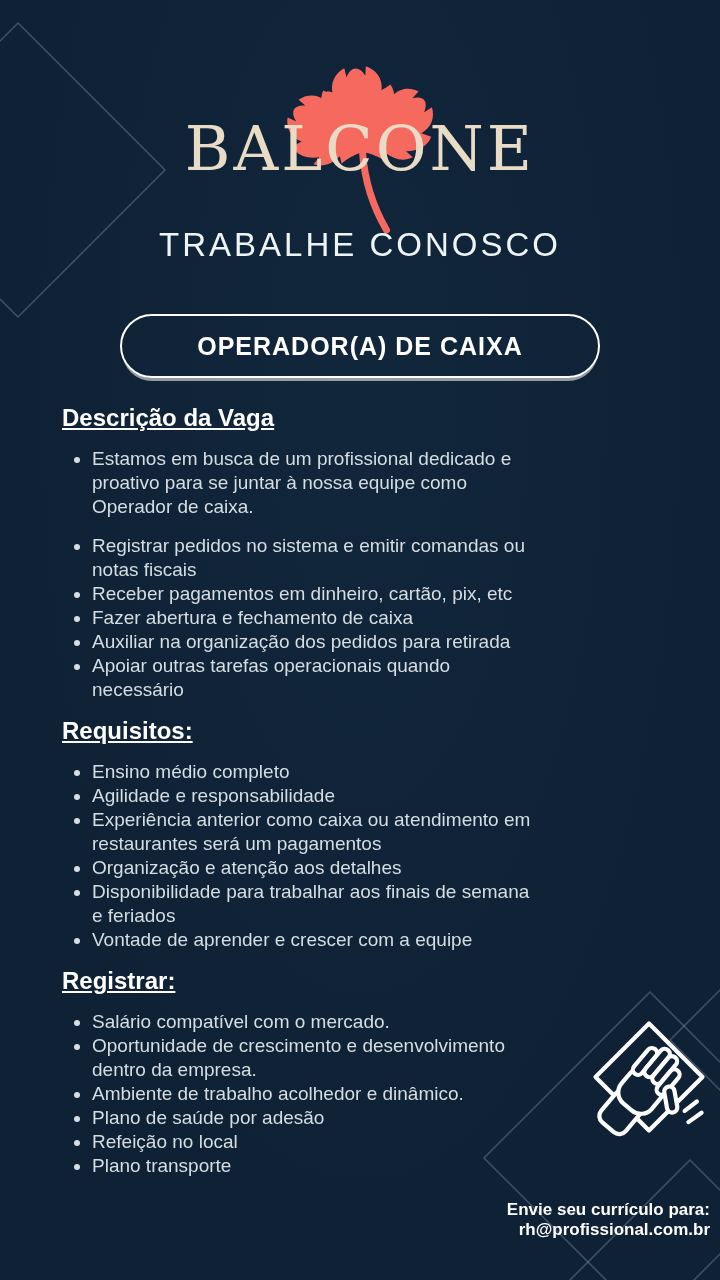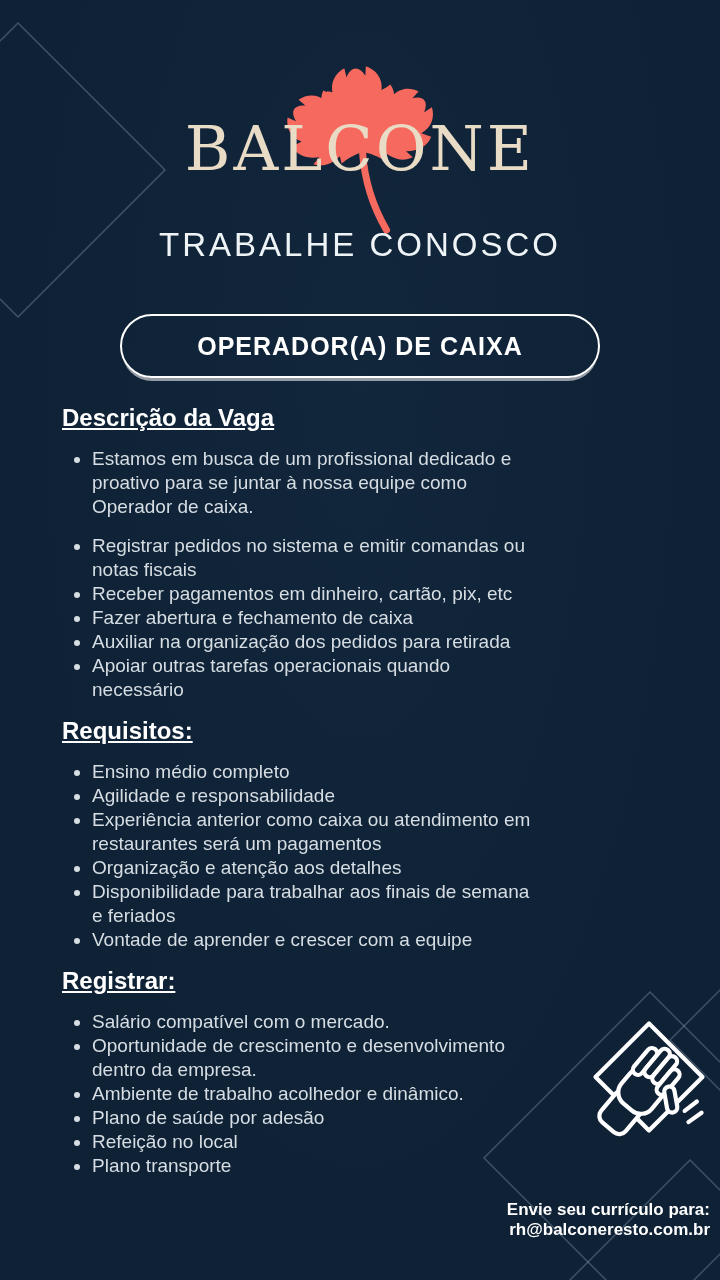--- a/index.html
+++ b/index.html
@@ -140,16 +140,16 @@
       <rect class="fillln" x="78.5" y="40" width="11" height="32" rx="5.5"></rect>
       <rect class="fillln" x="85" y="58" width="11" height="28" rx="5.5" transform="rotate(-50 90.5 62)"></rect>
     </g>
 
     <path class="ln" d="M103,101 L116,91"></path>
     <path class="ln" d="M107,113 L121,103"></path>
   </svg>
 
   <div class="contact">
     <span>Envie seu currículo para:</span>
-    <span class="email">rh@balconeresto.com.br</span>
+    <span class="email">rh@profissional.com.br</span>
   </div>
 
 </div>
 
 </body></html>

